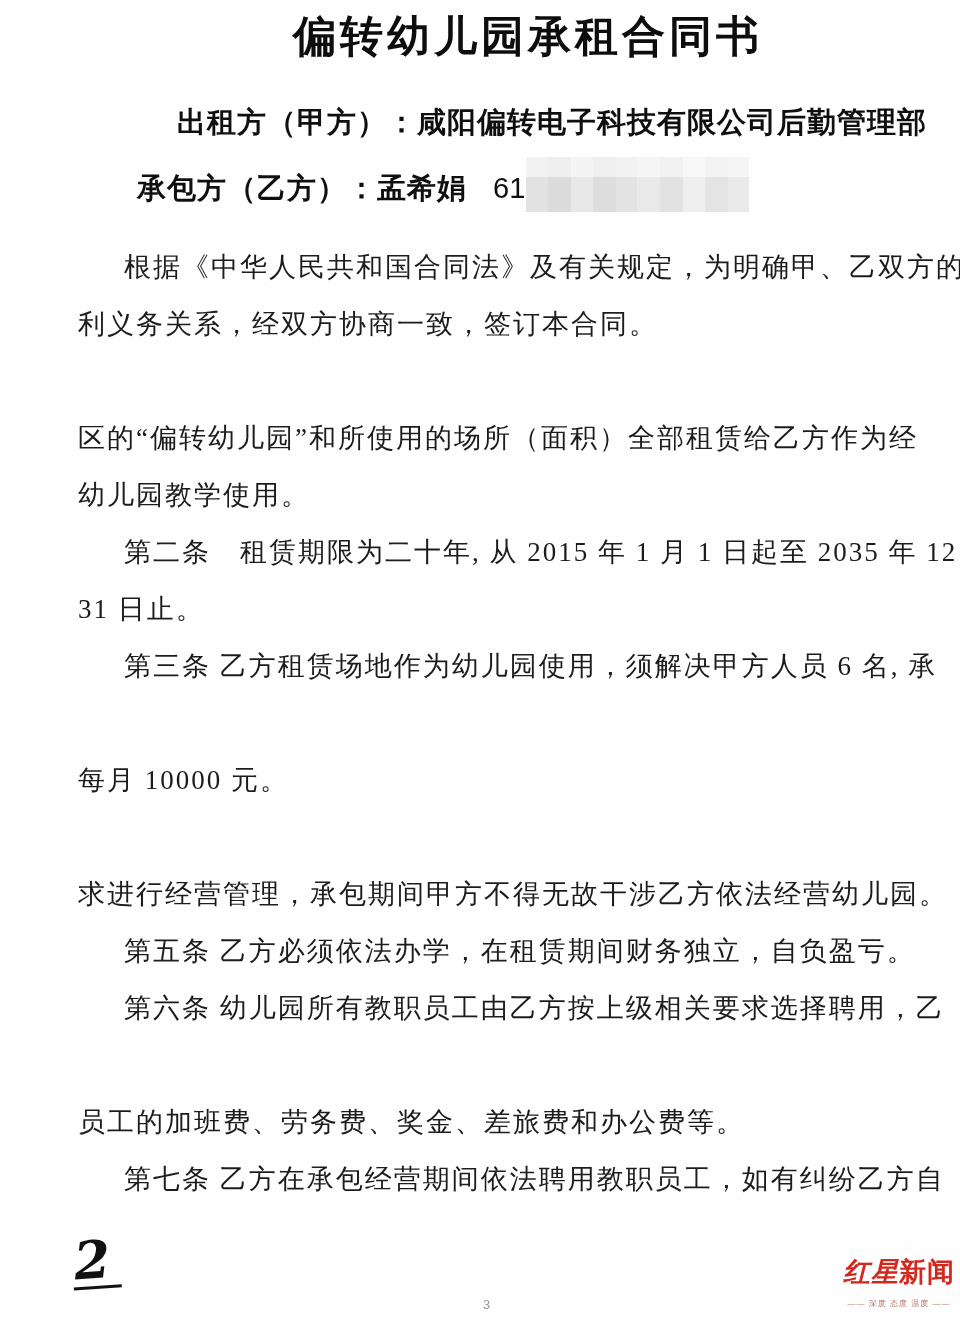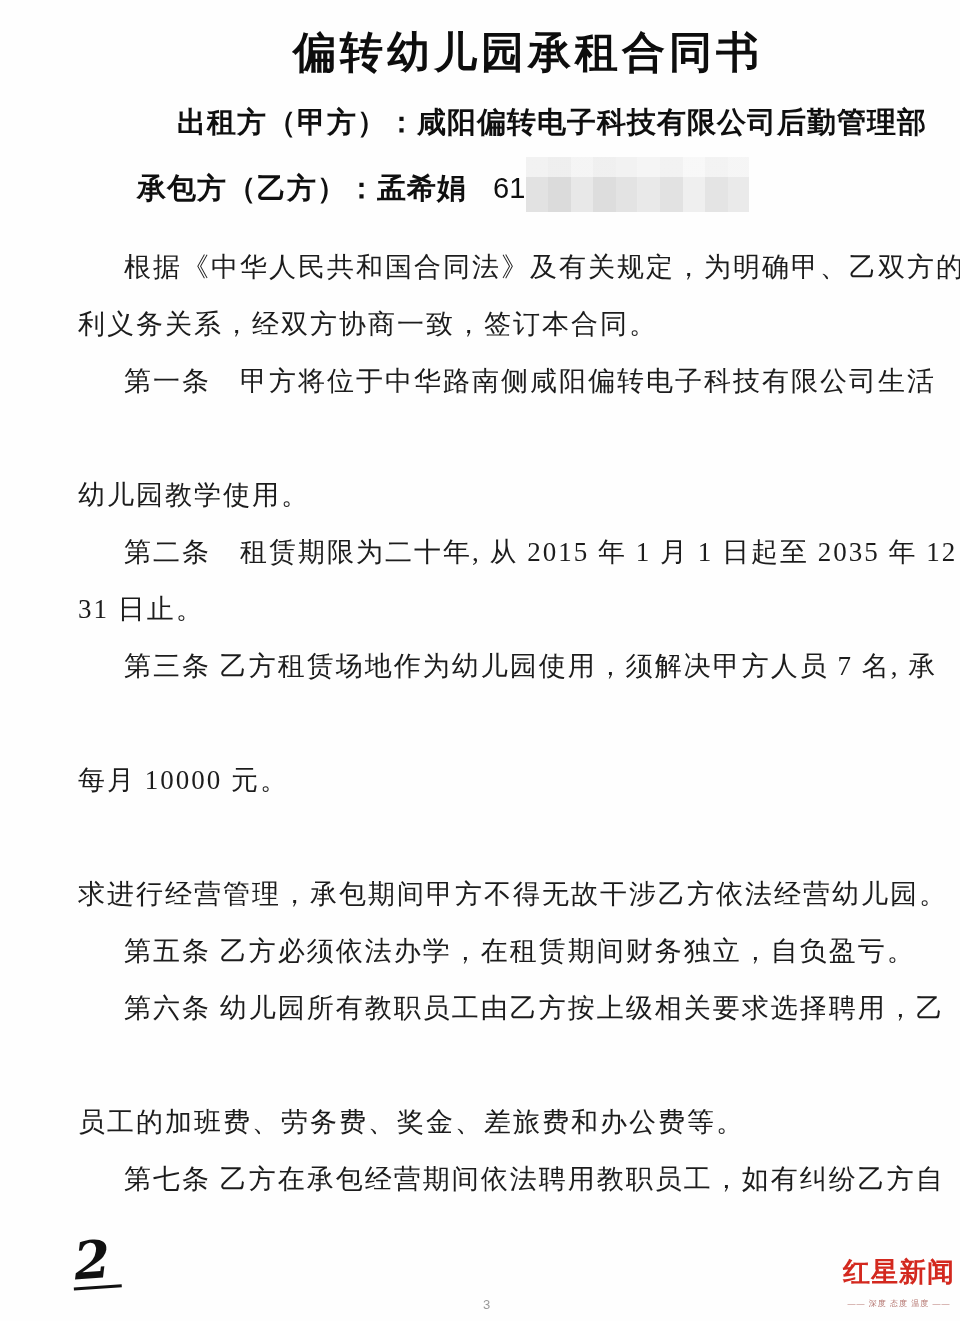--- a/index.html
+++ b/index.html
@@ -8,21 +8,21 @@
     width:960px;height:1321px;
     background:#fefefe;
     overflow:hidden;
     font-family:"Liberation Serif", serif;
     color:#161616;
   }
   .title{
     position:absolute;top:8px;left:293px;
     font-family:"Liberation Sans", sans-serif;
     font-weight:700;font-size:43px;letter-spacing:4px;
-    color:#0d0d0d;white-space:nowrap;margin-top:16px;
+    color:#0d0d0d;white-space:nowrap;
   }
   .party{
     position:absolute;left:137px;
     font-family:"Liberation Sans", sans-serif;
     font-weight:700;font-size:29px;letter-spacing:1px;
     color:#0f0f0f;white-space:nowrap;
   }
   .party-lessor{top:103px;margin-left:40px;}
   .party-lessee{top:169px;}
   .party .gap{display:inline-block;width:26px;}
@@ -57,46 +57,46 @@
   }
   .logo{
     position:absolute;left:840px;top:1258px;width:118px;
     text-align:center;white-space:nowrap;
   }
   .logo .brand{
     font-family:"Liberation Sans", sans-serif;
     font-weight:700;font-size:27px;letter-spacing:1px;
     color:#d3281e;line-height:1.1;
   }
-  .logo .brand .script{}
+  .logo .brand .script{font-style:italic;}
   .logo .tagline{
     font-family:"Liberation Sans", sans-serif;
     font-size:8px;letter-spacing:1px;color:#b3736d;margin-top:10px;
   }
 </style>
 </head>
 <body>
 
 <div class="page">
 
   <div class="title">偏转幼儿园承租合同书</div>
 
   <div class="party party-lessor"><span>出租方（甲方）：</span><span>咸阳偏转电子科技有限公司后勤管理部</span></div>
 
   <div class="party party-lessee"><span>承包方（乙方）：</span><span>孟希娟</span><span class="gap"></span><span class="idnum">6104</span></div>
 
   <div class="mosaic"></div>
 
   <div class="bline indent" style="top:251px">根据《中华人民共和国合同法》及有关规定，为明确甲、乙双方的</div>
   <div class="bline" style="top:308px">利义务关系，经双方协商一致，签订本合同。</div>
-  <div class="bline indent" style="top:365px">第一条　甲方将位于中华路南侧咸阳偏转电子科技有限公司生活</div>
+  <div class="bline" style="top:422px">区的“偏转幼儿园”和所使用的场所（面积）全部租赁给乙方作为经</div>
   <div class="bline" style="top:479px">幼儿园教学使用。</div>
   <div class="bline indent" style="top:536px">第二条　租赁期限为二十年, 从 2015 年 1 月 1 日起至 2035 年 12</div>
   <div class="bline" style="top:593px">31 日止。</div>
-  <div class="bline indent" style="top:650px">第三条 乙方租赁场地作为幼儿园使用，须解决甲方人员 7 名, 承</div>
+  <div class="bline indent" style="top:650px">第三条 乙方租赁场地作为幼儿园使用，须解决甲方人员 6 名, 承</div>
   <div class="bline" style="top:764px">每月 10000 元。</div>
   <div class="bline" style="top:878px">求进行经营管理，承包期间甲方不得无故干涉乙方依法经营幼儿园。</div>
   <div class="bline indent" style="top:992px">第六条 幼儿园所有教职员工由乙方按上级相关要求选择聘用，乙</div>
   <div class="bline indent" style="top:935px">第五条 乙方必须依法办学，在租赁期间财务独立，自负盈亏。</div>
   <div class="bline" style="top:1106px">员工的加班费、劳务费、奖金、差旅费和办公费等。</div>
   <div class="bline indent" style="top:1163px">第七条 乙方在承包经营期间依法聘用教职员工，如有纠纷乙方自</div>
 
   <div class="hw-page-num">2</div>
 
   <div class="print-page-num">3</div>

